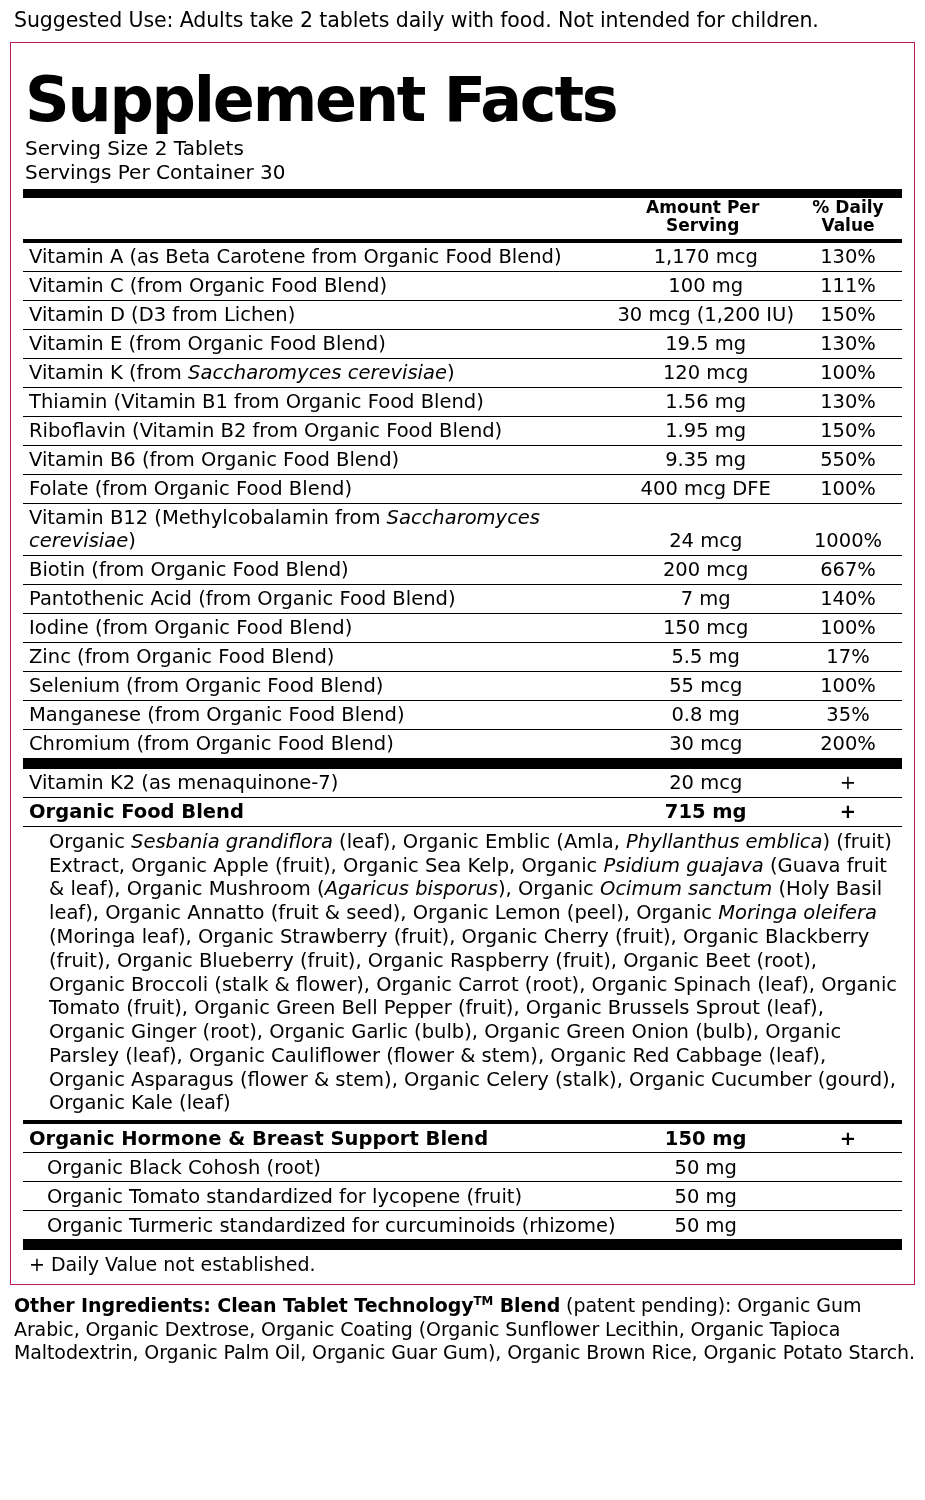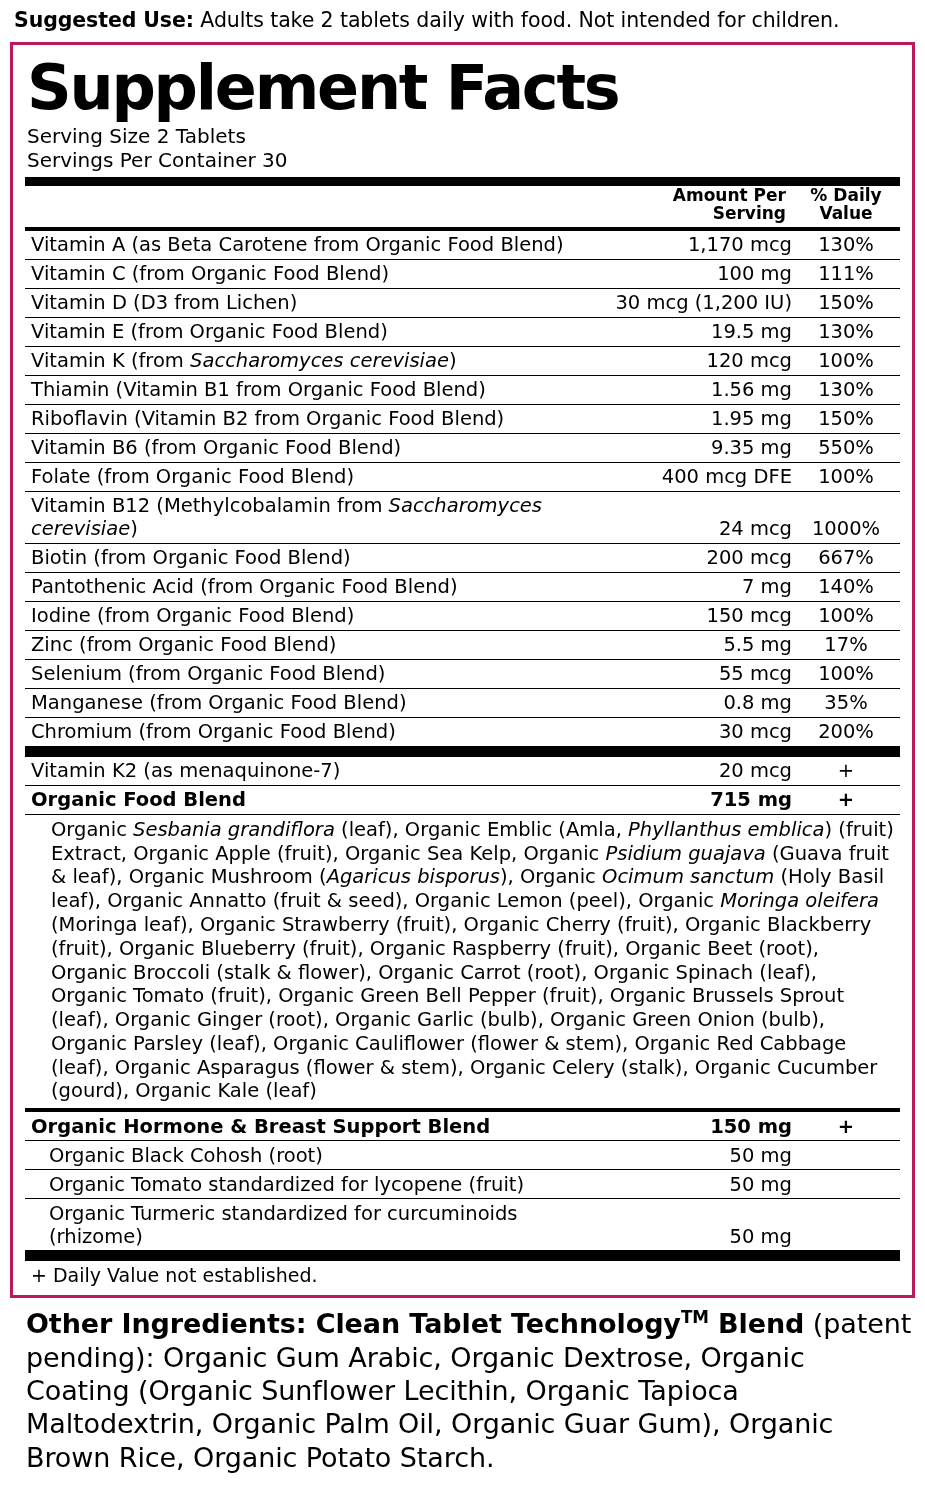--- a/index.html
+++ b/index.html
@@ -20,28 +20,28 @@
   }
 
   
   .suggested-use {
     font-size: 20.5px;
     line-height: 1.25;
     margin: 2px 0 8px 4px;
     letter-spacing: -0.1px;
   }
   .suggested-use .lbl {
-    font-weight: bold;
+    font-weight: normal;
   }
 
   
   .panel {
-    border: 3px solid #be185d;
+    border: 1px solid #be185d;
     box-sizing: border-box;
-    padding: 8px 12px 8px 12px;
+    padding: 22px 12px 8px 12px;
   }
 
   .sf-title {
     font-size: 62px;
     font-weight: bold;
     letter-spacing: -2.2px;
     line-height: 1.05;
     margin: 2px 0 4px 2px;
   }
 
@@ -60,21 +60,21 @@
   table.facts {
     width: 100%;
     border-collapse: collapse;
     font-size: 19.5px;
   }
   table.facts td, table.facts th {
     padding: 0;
     vertical-align: bottom;
   }
   .col-name   { text-align: left; }
-  .col-amt    { text-align: right; white-space: nowrap; padding-right: 6px !important;}
+  .col-amt    { text-align: center; white-space: nowrap; padding-right: 6px !important;}
   .col-dv     { text-align: center; white-space: nowrap; }
 
   thead th {
     font-size: 17px;
     font-weight: bold;
     line-height: 1.1;
     padding-bottom: 4px !important;
     vertical-align: bottom;
   }
   thead th.col-amt { width: 168px; }
@@ -116,23 +116,23 @@
   .ital { font-style: italic; margin-top: 12px; }
 
   .footnote {
     font-size: 19px;
     padding: 3px 0 0 6px;
     line-height: 1.2;
   }
 
   
   .other-ing {
-    font-size: 27px;
+    font-size: 19px;
     line-height: 1.24;
-    margin: 9px 0 0 16px;
+    margin: 9px 0 0 4px;
     letter-spacing: -0.1px;
   }
   .other-ing .lbl { font-weight: bold; }
   .tm { font-size: 0.62em; vertical-align: super; }
 </style>
 </head>
 <body>
 
 <div class="page">
 

